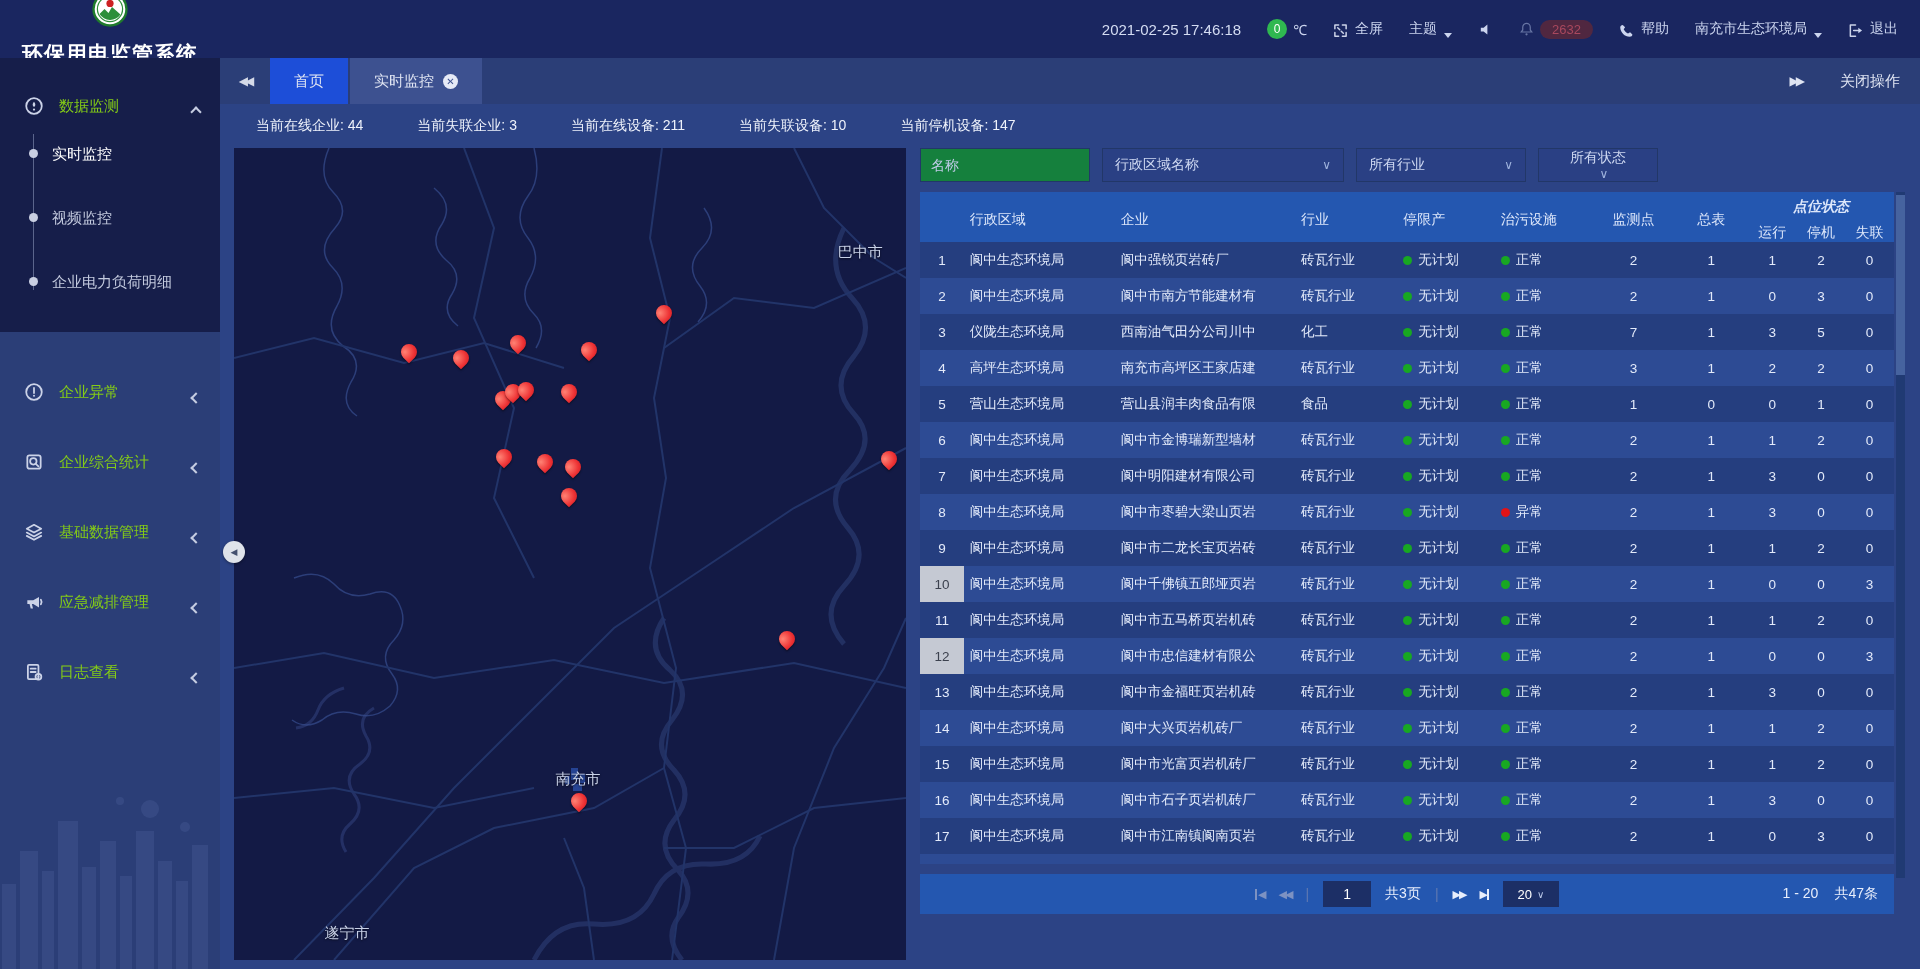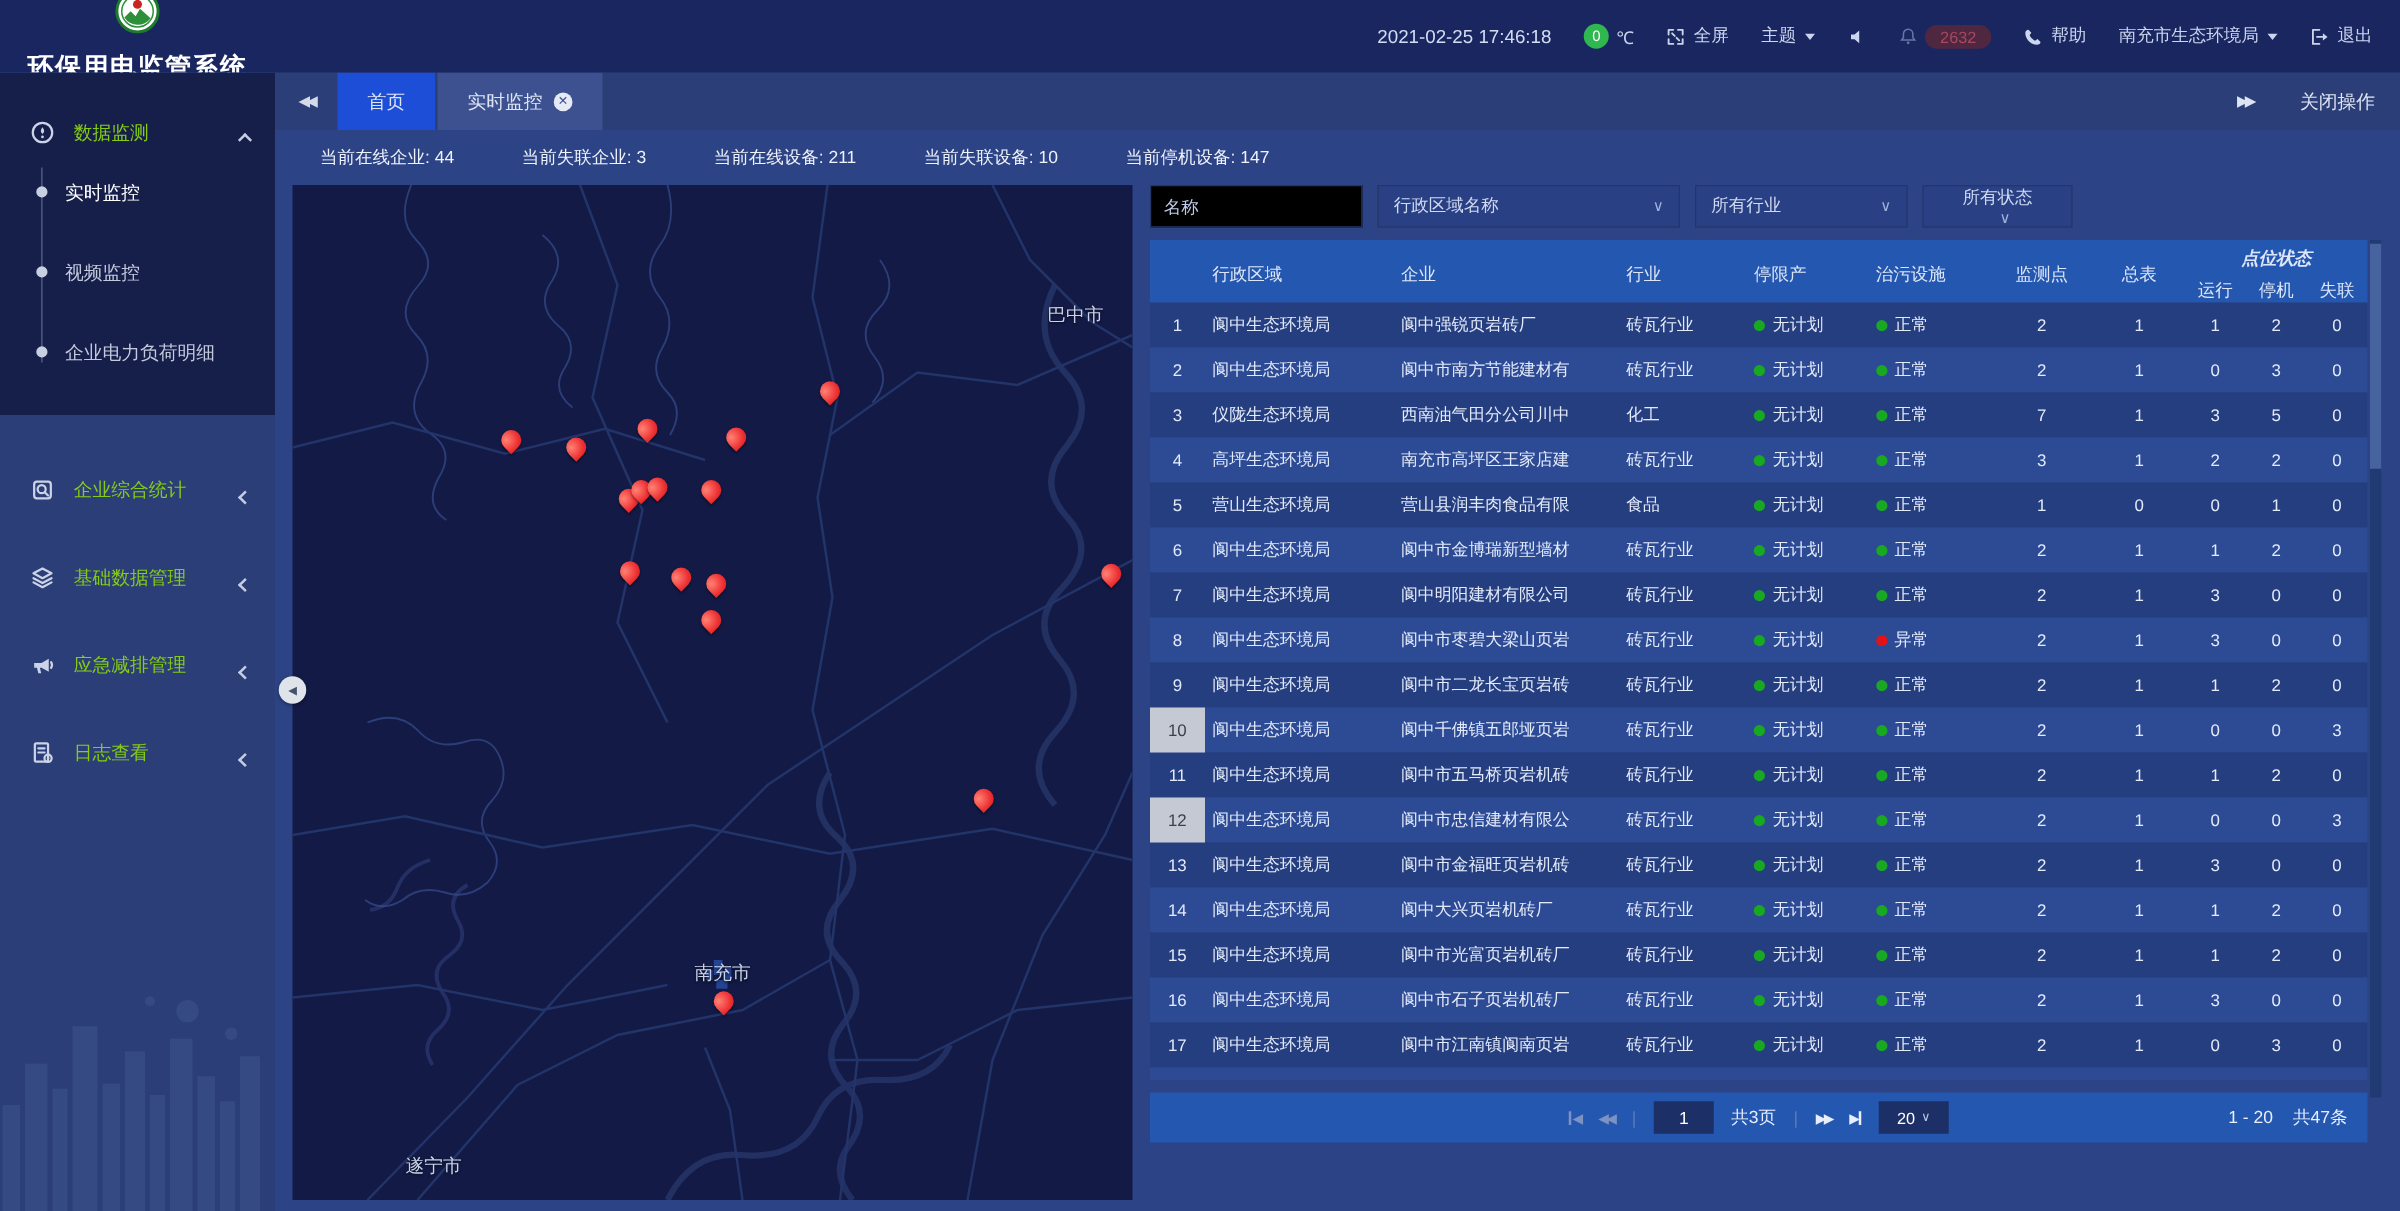--- a/index.html
+++ b/index.html
@@ -9,21 +9,21 @@
   
   .header { height:58px; background:#1a2660; display:flex; align-items:center; padding:0 22px; position:relative; }
   .brand { display:flex; align-items:center; gap:13px;flex-direction:column; }
   .logo { width:36px; height:36px; flex:0 0 auto; }
   .app-title { color:#ffffff; font-size:21px; font-weight:bold; letter-spacing:1px; }
   .header-right { margin-left:auto; display:flex; align-items:center; gap:26px; color:#ccd5ef; font-size:14px; }
   .datetime { font-size:15px; color:#d4dcf2; }
   .temp { display:flex; align-items:center; gap:6px; }
   .temp-badge { width:20px; height:20px; border-radius:50%; background:#2fb850; color:#fff; font-size:12px;
     display:flex; align-items:center; justify-content:center; }
-  .hbtn { display:flex; align-items:center; gap:7px; cursor:pointer; white-space:nowrap; }
+  .hbtn { display:flex; align-items:flex-end; gap:7px; cursor:pointer; white-space:nowrap; }
   .tri { width:0; height:0; border-left:4px solid transparent; border-right:4px solid transparent;
     border-top:5px solid #ccd5ef; display:inline-block; }
   .bell-group { display:flex; align-items:center; gap:6px; opacity:.95; }
   .badge-pill { background:#53283f; color:#b14a5e; border-radius:10px; padding:2px 12px; font-size:13px; }
 
   
   .main-row { display:flex; height:911px; }
 
   
   .sidebar { width:220px; background:#2b3e77; position:relative; flex:0 0 auto; overflow:hidden; }
@@ -76,21 +76,21 @@
   .pin { position:absolute; left:-8px; top:-19px; width:16px; height:16px; border-radius:50% 50% 50% 0;
     transform:rotate(-45deg); background:radial-gradient(circle at 32% 32%, #ff8274, #ee3335 60%, #c9151c);
     box-shadow:-1px 1px 2px rgba(0,0,0,.45); cursor:pointer; }
   .collapse-btn { position:absolute; left:-11px; top:48.4%; width:22px; height:22px; border-radius:50%;
     background:#dfe3ea; color:#44506e; font-size:9px; display:flex; align-items:center; justify-content:center;
     cursor:pointer; box-shadow:0 1px 3px rgba(0,0,0,.4); }
 
   
   .panel { flex:1; display:flex; flex-direction:column; min-width:0; position:relative; padding-right:12px; }
   .filters { height:34px; display:flex; gap:12px; margin-bottom:10px; }
-  .f-input { width:170px; background:#000000; border:1px solid #223768; color:#cfd9f2; font-size:14px;
+  .f-input { width:170px; background:#15803d; border:1px solid #223768; color:#cfd9f2; font-size:14px;
     padding:0 10px; outline:none; font-family:inherit; }
   .f-input::placeholder { color:#c0cbe8; opacity:1; }
   .f-select { background:#2a4084; border:1px solid #223768; color:#cfd9f2; font-size:14px; display:flex;
     align-items:center; padding:0 12px; cursor:pointer; }
   .f-select .sel-label { flex:1; }
   .f-select .sel-chev { color:#9fb3dd; font-size:12px; margin-left:12px; }
   .f-select.w-region { width:242px; }
   .f-select.w-industry { width:170px; }
   .f-select.w-status { width:120px;flex-direction:column; }
 
@@ -219,20 +219,29 @@
             <div class="submenu-item ">
               <span>视频监控</span>
             </div>
             <div class="submenu-item ">
               <span>企业电力负荷明细</span>
             </div>
           </div>
        </div>
         <div class="menu-item" style="margin-top:12px">
          <span class="mi-icon"><svg viewBox="0 0 18 18" width="20" height="20">
+              <circle class="st" cx="9" cy="9" r="7"></circle>
+              <line class="st" x1="9" y1="5.3" x2="9" y2="10"></line>
+              <circle cx="9" cy="12.4" r="0.9" fill="#ccd3e8"></circle>
+            </svg></span>
+         <span class="mi-label">企业异常</span>
+         <span class="chev left"></span>
+       </div>
+        <div class="menu-item" style="margin-top:12px">
+         <span class="mi-icon"><svg viewBox="0 0 18 18" width="20" height="20">
               <rect class="st" x="3" y="3" width="12" height="12" rx="2"></rect>
               <circle class="st" cx="8.4" cy="8.4" r="2.9"></circle>
               <line class="st" x1="10.6" y1="10.6" x2="13" y2="13"></line>
             </svg></span>
          <span class="mi-label">企业综合统计</span>
          <span class="chev left"></span>
        </div>
         <div class="menu-item" style="margin-top:12px">
          <span class="mi-icon"><svg viewBox="0 0 18 18" width="20" height="20">
               <path class="st" d="M9 2.5 L15.5 6 9 9.5 2.5 6 z"></path>

